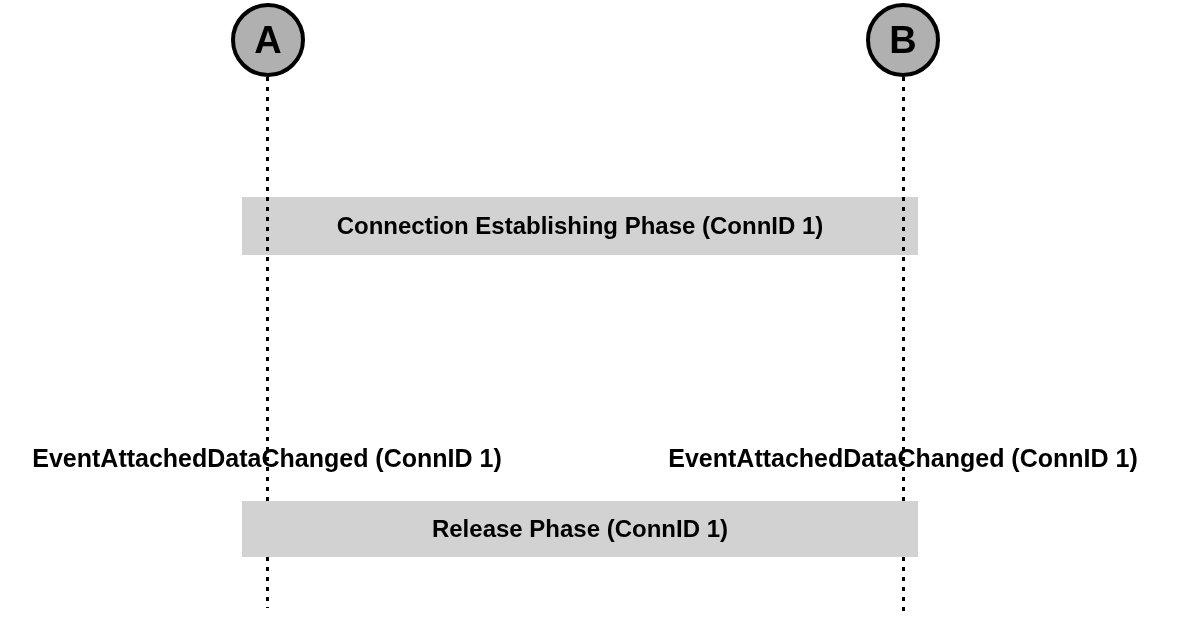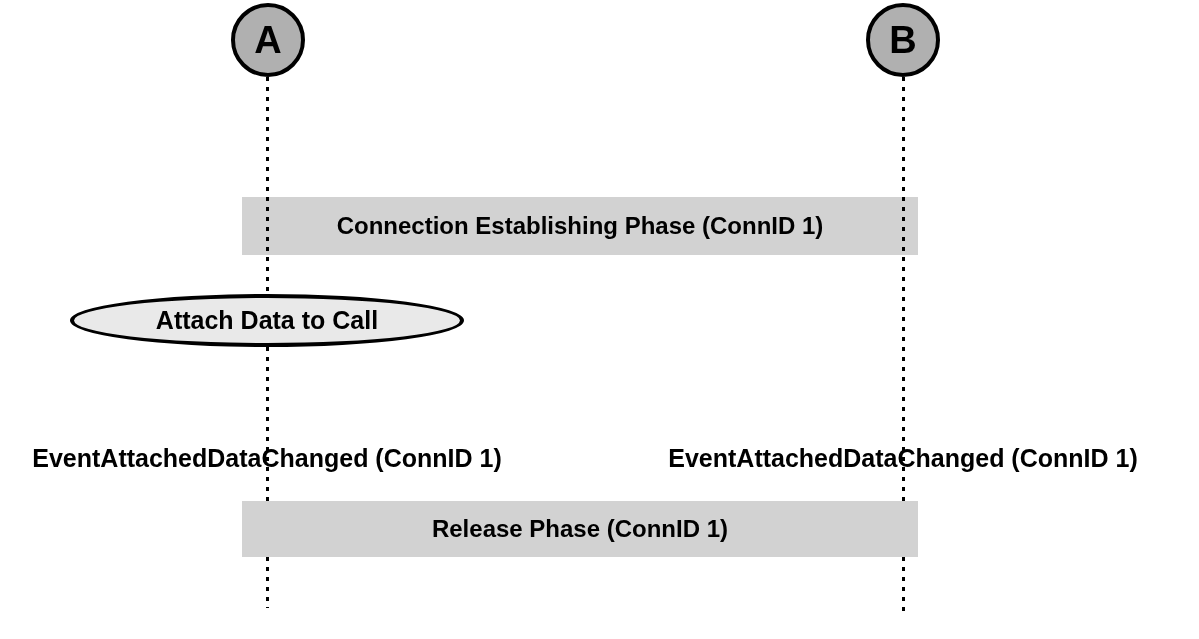--- a/index.html
+++ b/index.html
@@ -116,23 +116,20 @@
     <span>B</span>
   </div>
 
   <div class="lifeline lifeline-a"></div>
   <div class="lifeline lifeline-b"></div>
 
   <div class="band band-1">
     <span>Connection Establishing Phase (ConnID 1)</span>
   </div>
 
-  <div class="activity-ellipse">
-    <span>Attach Data to Call</span>
-  </div>
 
   <div class="event-label event-label-a">
     <span>EventAttachedDataChanged (ConnID 1)</span>
   </div>
   <div class="event-label event-label-b">
     <span>EventAttachedDataChanged (ConnID 1)</span>
   </div>
 
   <div class="band band-2">
     <span>Release Phase (ConnID 1)</span>

